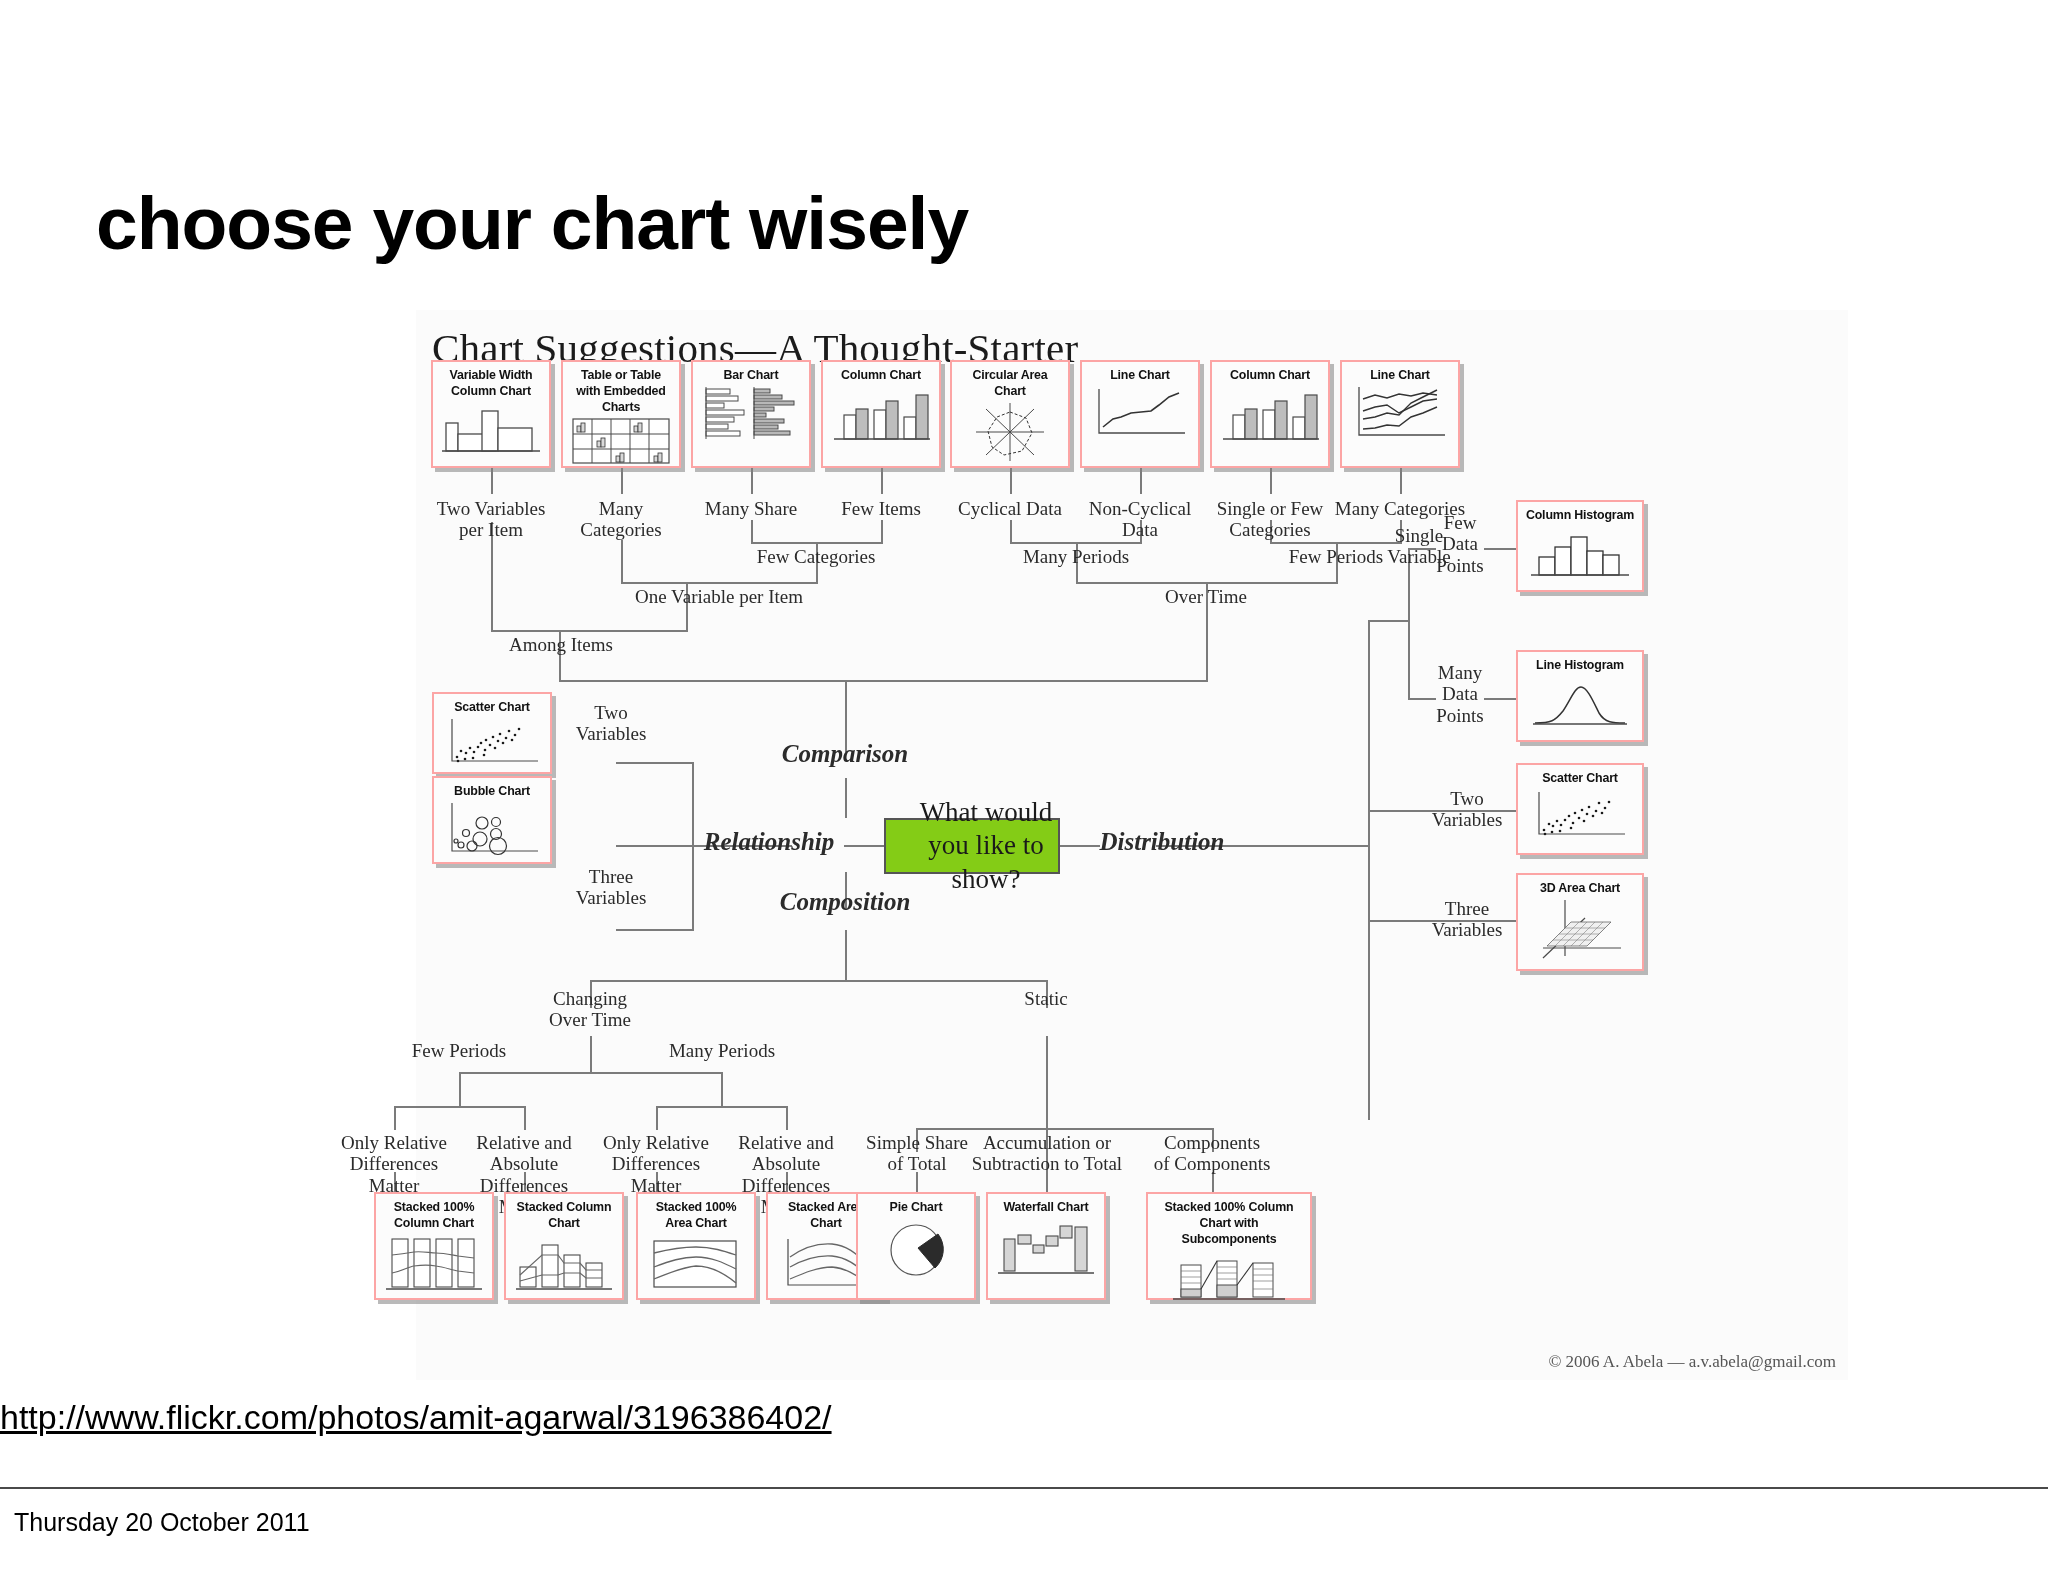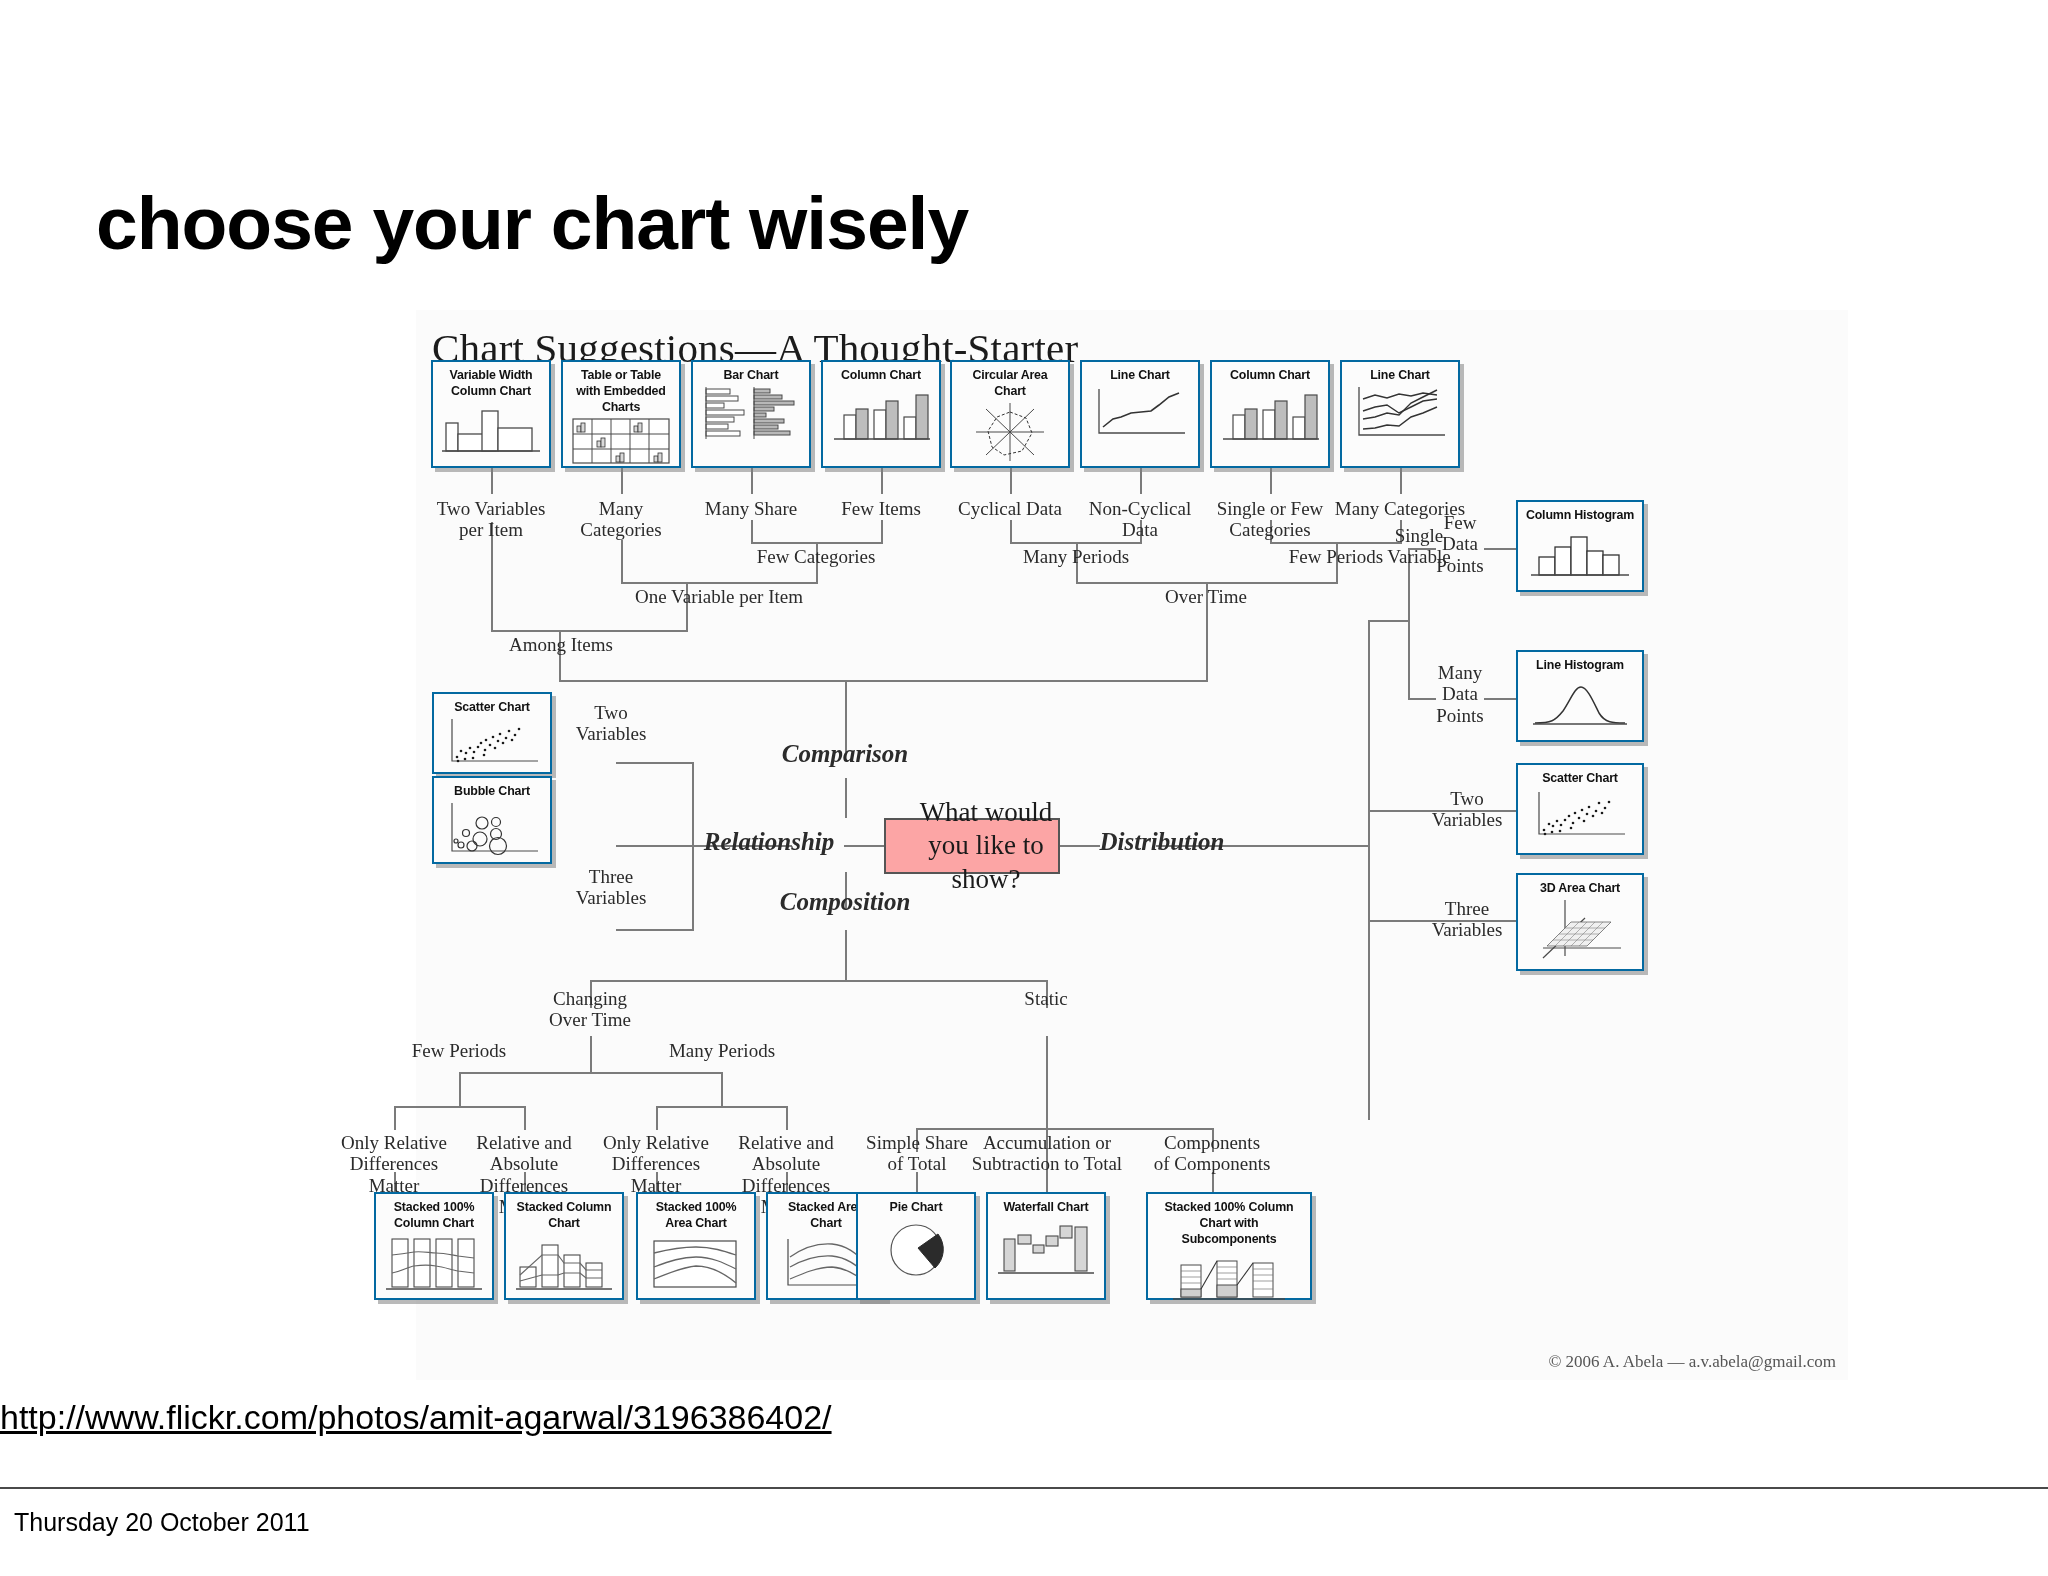--- a/index.html
+++ b/index.html
@@ -30,21 +30,21 @@
   
   #flickr-url{
     position:absolute;left:0;top:1398px;width:2048px;text-align:left;
     font-size:34px;color:#000;text-decoration:underline;
   }
   #footer-rule{position:absolute;left:0;top:1487px;width:2048px;height:2px;background:#4a4a4a;}
   #footer-date{position:absolute;left:14px;top:1508px;font-size:25px;color:#000;}
 
   
   .card{
-    position:absolute;background:#fcfcfc;border:2px solid #0369a1;
+    position:absolute;background:#fcfcfc;border:2px solid #fca5a5;
     box-shadow:4px 4px 0 0 rgba(130,130,130,.55);
     box-sizing:border-box;
   }
   .card .cap{
     display:block;text-align:center;
     font-family:"Liberation Sans Narrow","Liberation Sans",sans-serif;
     font-weight:bold;font-size:13.5px;color:#111;line-height:1.18;
     padding-top:5px;letter-spacing:-.2px;
     transform:scaleX(.92);transform-origin:center top;
   }
@@ -52,21 +52,21 @@
 
   
   .flab{
     position:absolute;font-family:"Liberation Serif",serif;
     font-size:19px;color:#2b2b2b;line-height:1.12;text-align:center;
     white-space:pre-line;
   }
   .flab.big{font-size:25px;font-style:italic;font-weight:bold;}
   
   #center-node{
-    position:absolute;border:2px solid #555;background:#fca5a5;
+    position:absolute;border:2px solid #555;background:#84cc16;
     display:flex;align-items:center;justify-content:center;
     font-family:"Liberation Serif",serif;font-size:27px;color:#1a1a1a;
     text-align:center;line-height:1.24;box-sizing:border-box;padding-left:28px;
   }
   
   .ln{position:absolute;background:#7b7b7b;}
   .lnh{height:2px;}
   .lnv{width:2px;}
 </style>
 </head>

